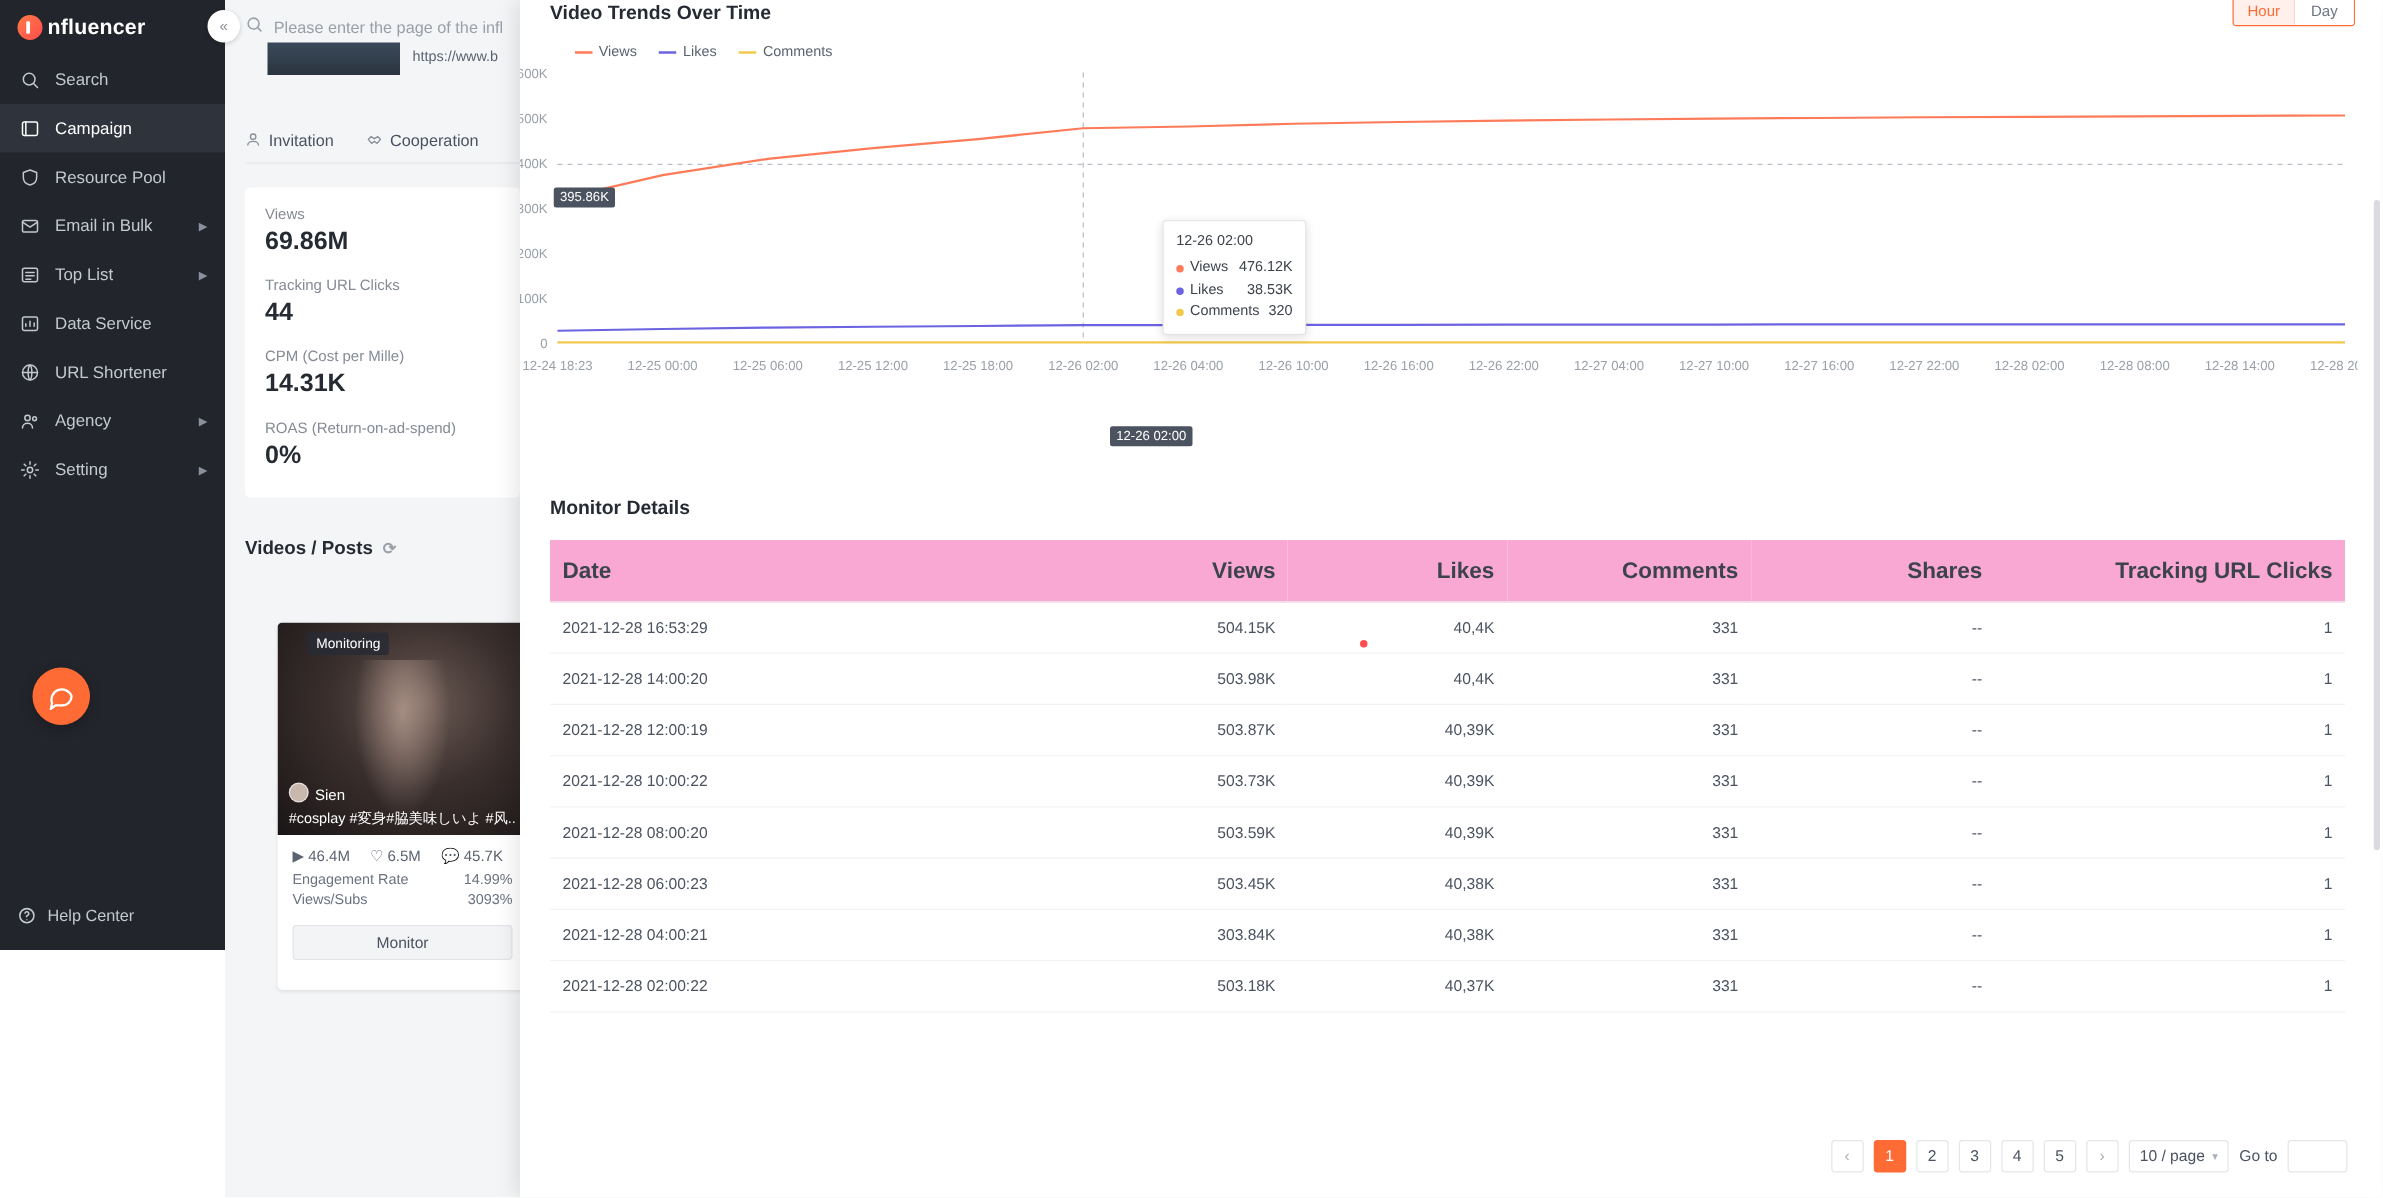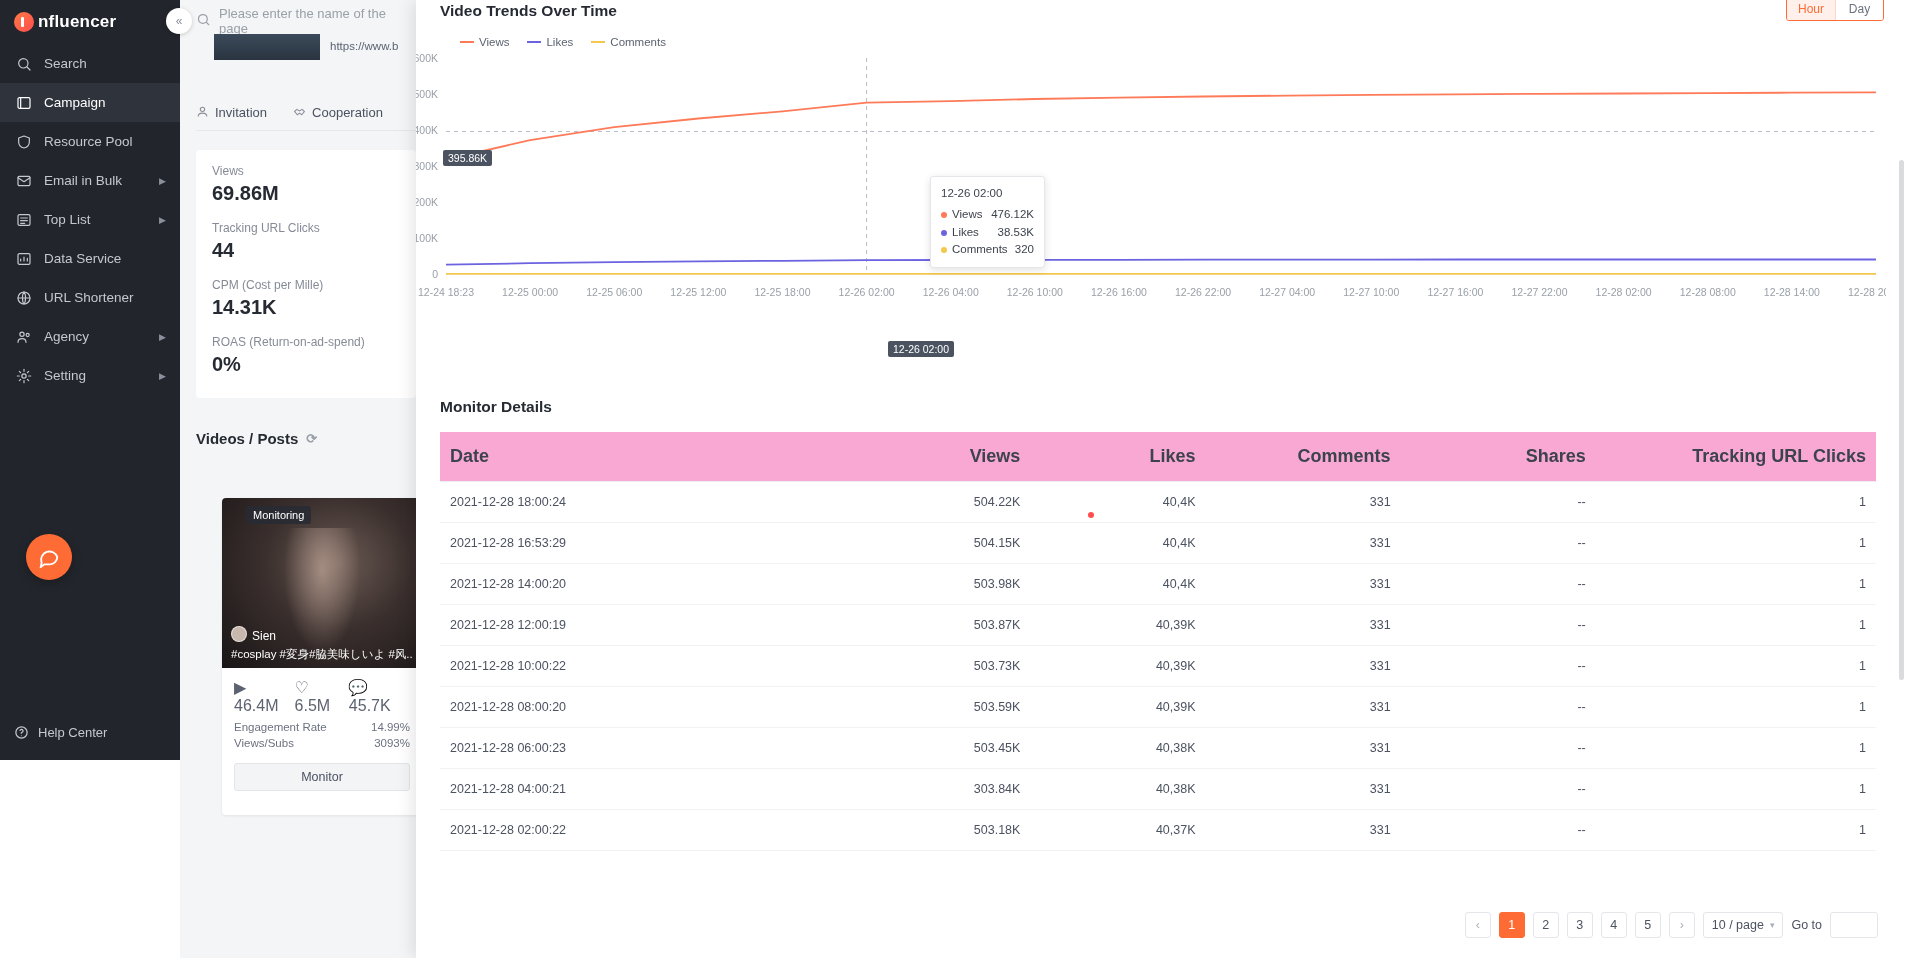--- a/index.html
+++ b/index.html
@@ -92,21 +92,21 @@
   .monitor-badge{
     position:absolute; left:24px; top:8px; background:rgba(40,44,52,.85); color:#fff;
     font-size:11px; padding:3px 7px; border-radius:2px;
   }
   .thumb-avatar{
     position:absolute; left:9px; bottom:26px; width:16px; height:16px; border-radius:50%;
     background:#c8b7ad; border:1px solid rgba(255,255,255,.6);
   }
   .thumb-name{ position:absolute; left:30px; bottom:25px; color:#fff; font-size:12px; }
   .thumb-caption{ position:absolute; left:9px; bottom:6px; color:#fff; font-size:11.5px; width:182px; white-space:nowrap; overflow:hidden; }
-  .vid-metrics{ display:flex; gap:4px; padding:10px 12px 6px; font-size:16px; color:#5c6370; }
+  .vid-metrics{ display:flex; gap:16px; padding:10px 12px 6px; font-size:12px; color:#5c6370; }
   .vid-rate{ padding:0 12px 4px; font-size:11.5px; color:#6b7280; display:flex; justify-content:space-between;}
   .monitor-btn{
     margin:10px 12px 24px; height:28px; background:#f3f4f6; border:1px solid #e3e5e9;
     border-radius:3px; display:flex; align-items:center; justify-content:center;
     font-size:12.5px; color:#4b5260; cursor:pointer;
   }
   .chat-bubble{
     position:absolute; left:26px; bottom:180px; width:46px; height:46px; border-radius:50%;
     background:#ff6b35; display:flex; align-items:center; justify-content:center;
     box-shadow:0 3px 10px rgba(0,0,0,.25); cursor:pointer;
@@ -293,21 +293,21 @@
 
 <div id="behind"></div>
 
 <div class="topsearch">
   <span class="sicon">
     <svg width="15" height="15" viewBox="0 0 24 24" fill="none" stroke="#9aa0a8" stroke-width="2">
         <circle cx="11" cy="11" r="7"></circle>
         <path d="M16.5 16.5 21 21"></path>
       </svg>
   </span>
-  <span>Please enter the name of the page</span>
+  <span>Please enter the page of the infl</span>
 </div>
 
 <div class="collapse-btn">«</div>
 
 <div class="thumb-strip"></div>
 <div class="url-text">https://www.b</div>
 
 <div class="tabs-row">
   <div style="display:flex;align-items:center">
     <span class="tab-ic">
@@ -389,28 +389,20 @@
           <tr id="thead-row">
             <th class="col-date left">Date</th>
             <th class="col-views">Views</th>
             <th class="col-likes">Likes</th>
             <th class="col-comments">Comments</th>
             <th class="col-shares">Shares</th>
             <th class="col-clicks">Tracking URL Clicks</th>
           </tr>
         </thead>
       <tbody id="tbody">
-          <tr>
-            <td class="col-date left">2021-12-28 18:00:24</td>
-            <td class="col-views">504.22K</td>
-            <td class="col-likes">40,4K</td>
-            <td class="col-comments">331</td>
-            <td class="col-shares">--</td>
-            <td class="col-clicks">1</td>
-          </tr>
           <tr>
             <td class="col-date left">2021-12-28 16:53:29</td>
             <td class="col-views">504.15K</td>
             <td class="col-likes">40,4K</td>
             <td class="col-comments">331</td>
             <td class="col-shares">--</td>
             <td class="col-clicks">1</td>
           </tr>
           <tr>
             <td class="col-date left">2021-12-28 14:00:20</td>

